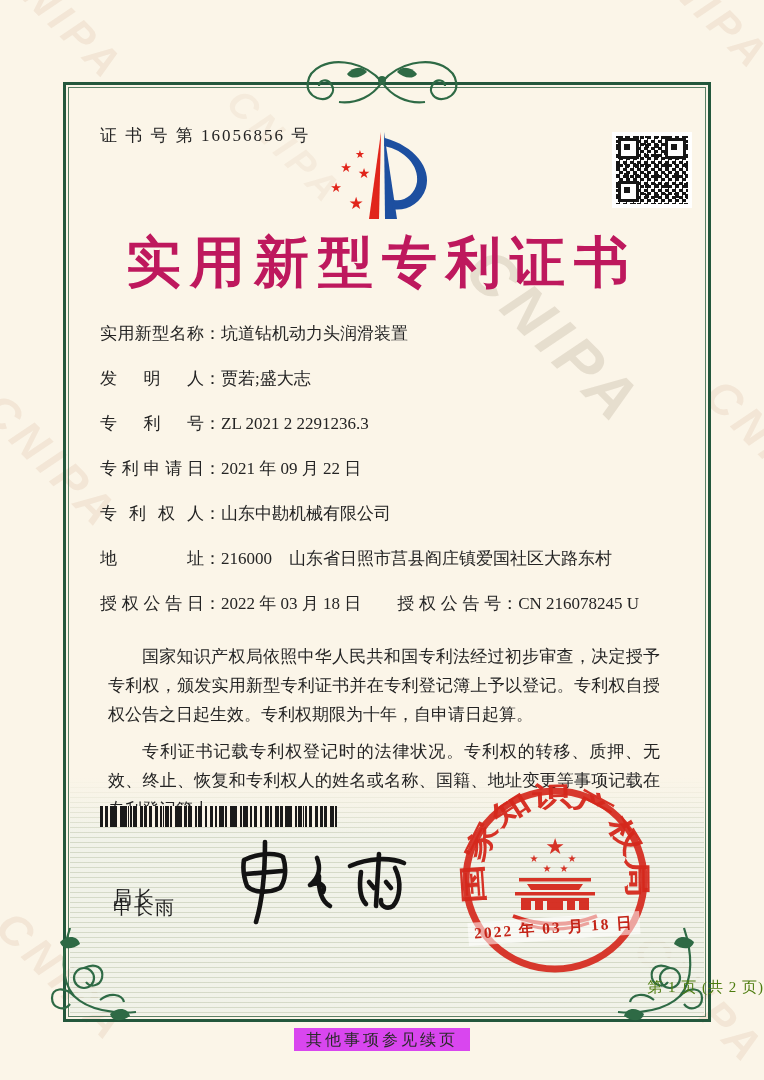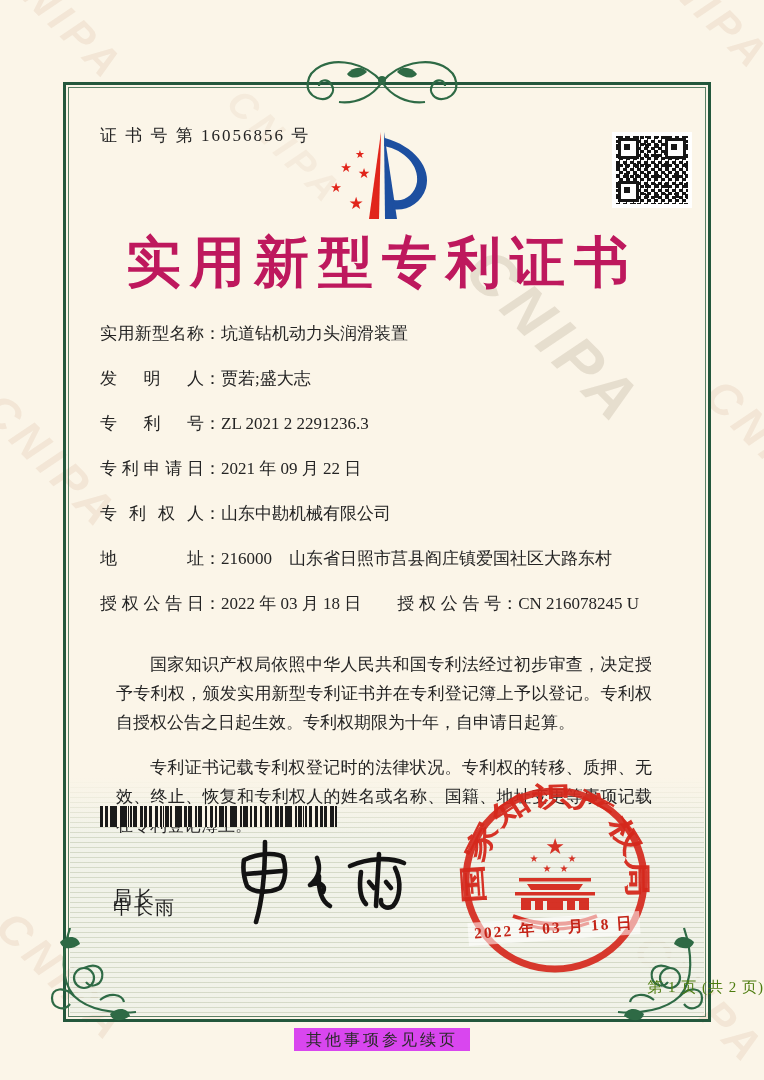--- a/index.html
+++ b/index.html
@@ -41,21 +41,21 @@
   .title{position:absolute;left:0;top:226px;width:100%;text-align:center;font-size:55px;font-weight:700;
       letter-spacing:9px;color:#be185d;}
 
   .fields{position:absolute;left:100px;top:311px;width:560px;font-size:17px;color:#242424;}
   .frow{height:45px;line-height:45px;white-space:nowrap;}
   .flabel{display:inline-block;width:104px;text-align:justify;text-align-last:justify;vertical-align:top;}
   .fpair2{margin-left:36px;}
 
   .body-text{position:absolute;left:100px;top:634px;width:568px;font-size:17px;line-height:29px;
       text-align:justify;color:#242424;}
-  .body-text p{margin:16px;text-indent:2em;}
+  .body-text p{margin:8px;text-indent:2em;}
 
   .barcode{position:absolute;left:100px;top:806px;width:237px;height:21px;background-color:#fbf5e8;
       background-image:
         repeating-linear-gradient(90deg,#1a1a1a 0 2px,transparent 2px 5px),
         repeating-linear-gradient(90deg,#1a1a1a 0 1px,transparent 1px 7px),
         repeating-linear-gradient(90deg,#1a1a1a 0 3px,transparent 3px 11px);}
 
   .director-title{position:absolute;left:113px;top:885px;font-size:19px;letter-spacing:3px;color:#1d1d1d;
       font-family:"Liberation Sans","DejaVu Sans",sans-serif;}
   .director-name{position:absolute;left:113px;top:895px;font-size:19px;letter-spacing:2px;color:#1d1d1d;

